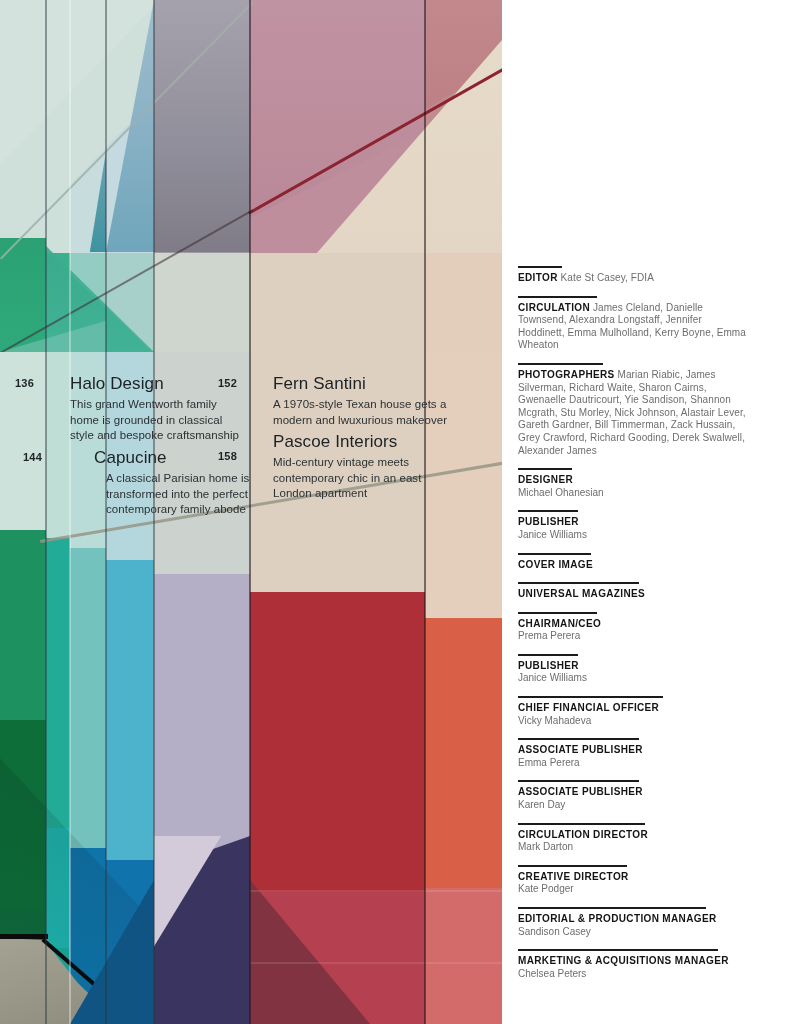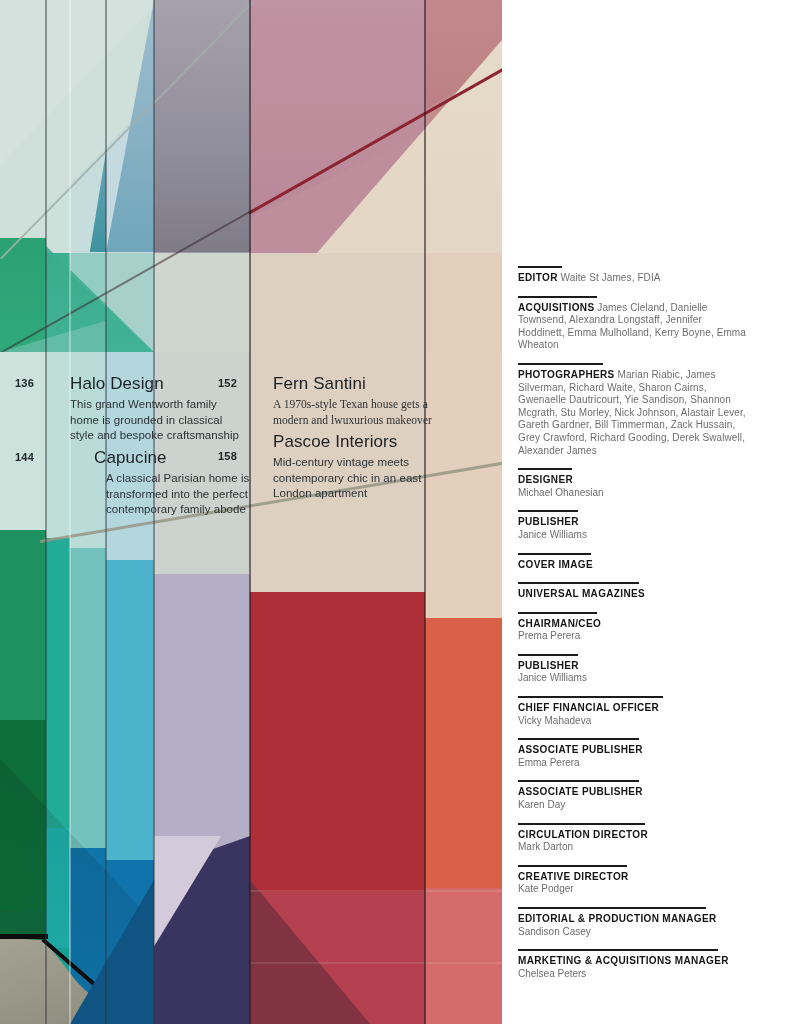--- a/index.html
+++ b/index.html
@@ -217,57 +217,57 @@
     <div class="toc-col" style="left:0;width:250px;">
       <div class="toc-entry" style="left:0;top:22px;width:302px;">
         <div class="toc-num" style="left:0;top:3px;">136</div>
         <div style="margin-left:70px;">
           <p class="toc-title">Halo Design</p>
           <p class="toc-desc" style="max-width:172px;">This grand Wentworth family home is grounded in classical style and bespoke craftsmanship</p>
         </div>
       </div>
 
       <div class="toc-entry" style="left:0;top:96px;width:250px;">
-        <div class="toc-num" style="left:0;top:3px;">144</div>
+        <div class="toc-num" style="left:0;top:3px;padding-left:8px;">144</div>
         <div style="margin-left:94px;">
           <p class="toc-title">Capucine</p>
           <p class="toc-desc" style="max-width:172px;padding-left:12px;">A classical Parisian home is transformed into the perfect contemporary family abode</p>
         </div>
       </div>
     </div>
 
     <div class="toc-col" style="left:203px;width:260px;">
       <div class="toc-entry" style="left:0;top:22px;width:260px;">
         <div class="toc-num" style="left:0;top:3px;">152</div>
         <div style="margin-left:70px;">
           <p class="toc-title">Fern Santini</p>
-          <p class="toc-desc" style="max-width:176px;font-family:Liberation Serif, serif;">A 1970s-style Texan house gets a modern and lwuxurious makeover</p>
+          <p class="toc-desc" style="max-width:176px;">A 1970s-style Texan house gets a modern and lwuxurious makeover</p>
         </div>
       </div>
 
       <div class="toc-entry" style="left:0;top:80px;width:260px;">
         <div class="toc-num" style="left:0;top:18px;">158</div>
         <div style="margin-left:70px;">
           <p class="toc-title">Pascoe Interiors</p>
           <p class="toc-desc" style="max-width:150px;">Mid-century vintage meets contemporary chic in an east London apartment</p>
         </div>
       </div>
     </div>
 
   </div>
 </div>
 
 <div id="masthead">
     <div class="mh-block">
       <div class="mh-rule" style="width: 44px;"></div>
-      <p class="mh-line"><span class="mh-head">EDITOR</span><span> Waite St James, FDIA</span></p>
+      <p class="mh-line"><span class="mh-head">EDITOR</span><span> Kate St Casey, FDIA</span></p>
     </div>
     <div class="mh-block">
       <div class="mh-rule" style="width: 79px;"></div>
-      <p class="mh-line"><span class="mh-head">ACQUISITIONS</span><span> James Cleland, Danielle Townsend, Alexandra Longstaff, Jennifer Hoddinett, Emma Mulholland, Kerry Boyne, Emma Wheaton</span></p>
+      <p class="mh-line"><span class="mh-head">CIRCULATION</span><span> James Cleland, Danielle Townsend, Alexandra Longstaff, Jennifer Hoddinett, Emma Mulholland, Kerry Boyne, Emma Wheaton</span></p>
     </div>
     <div class="mh-block">
       <div class="mh-rule" style="width: 85px;"></div>
       <p class="mh-line"><span class="mh-head">PHOTOGRAPHERS</span><span> Marian Riabic, James Silverman, Richard Waite, Sharon Cairns, Gwenaelle Dautricourt, Yie Sandison, Shannon Mcgrath, Stu Morley, Nick Johnson, Alastair Lever, Gareth Gardner, Bill Timmerman, Zack Hussain, Grey Crawford, Richard Gooding, Derek Swalwell, Alexander James</span></p>
     </div>
     <div class="mh-block">
       <div class="mh-rule" style="width: 54px;"></div>
       <p class="mh-head-only">DESIGNER</p>
       <p class="mh-name">Michael Ohanesian</p>
     </div>

